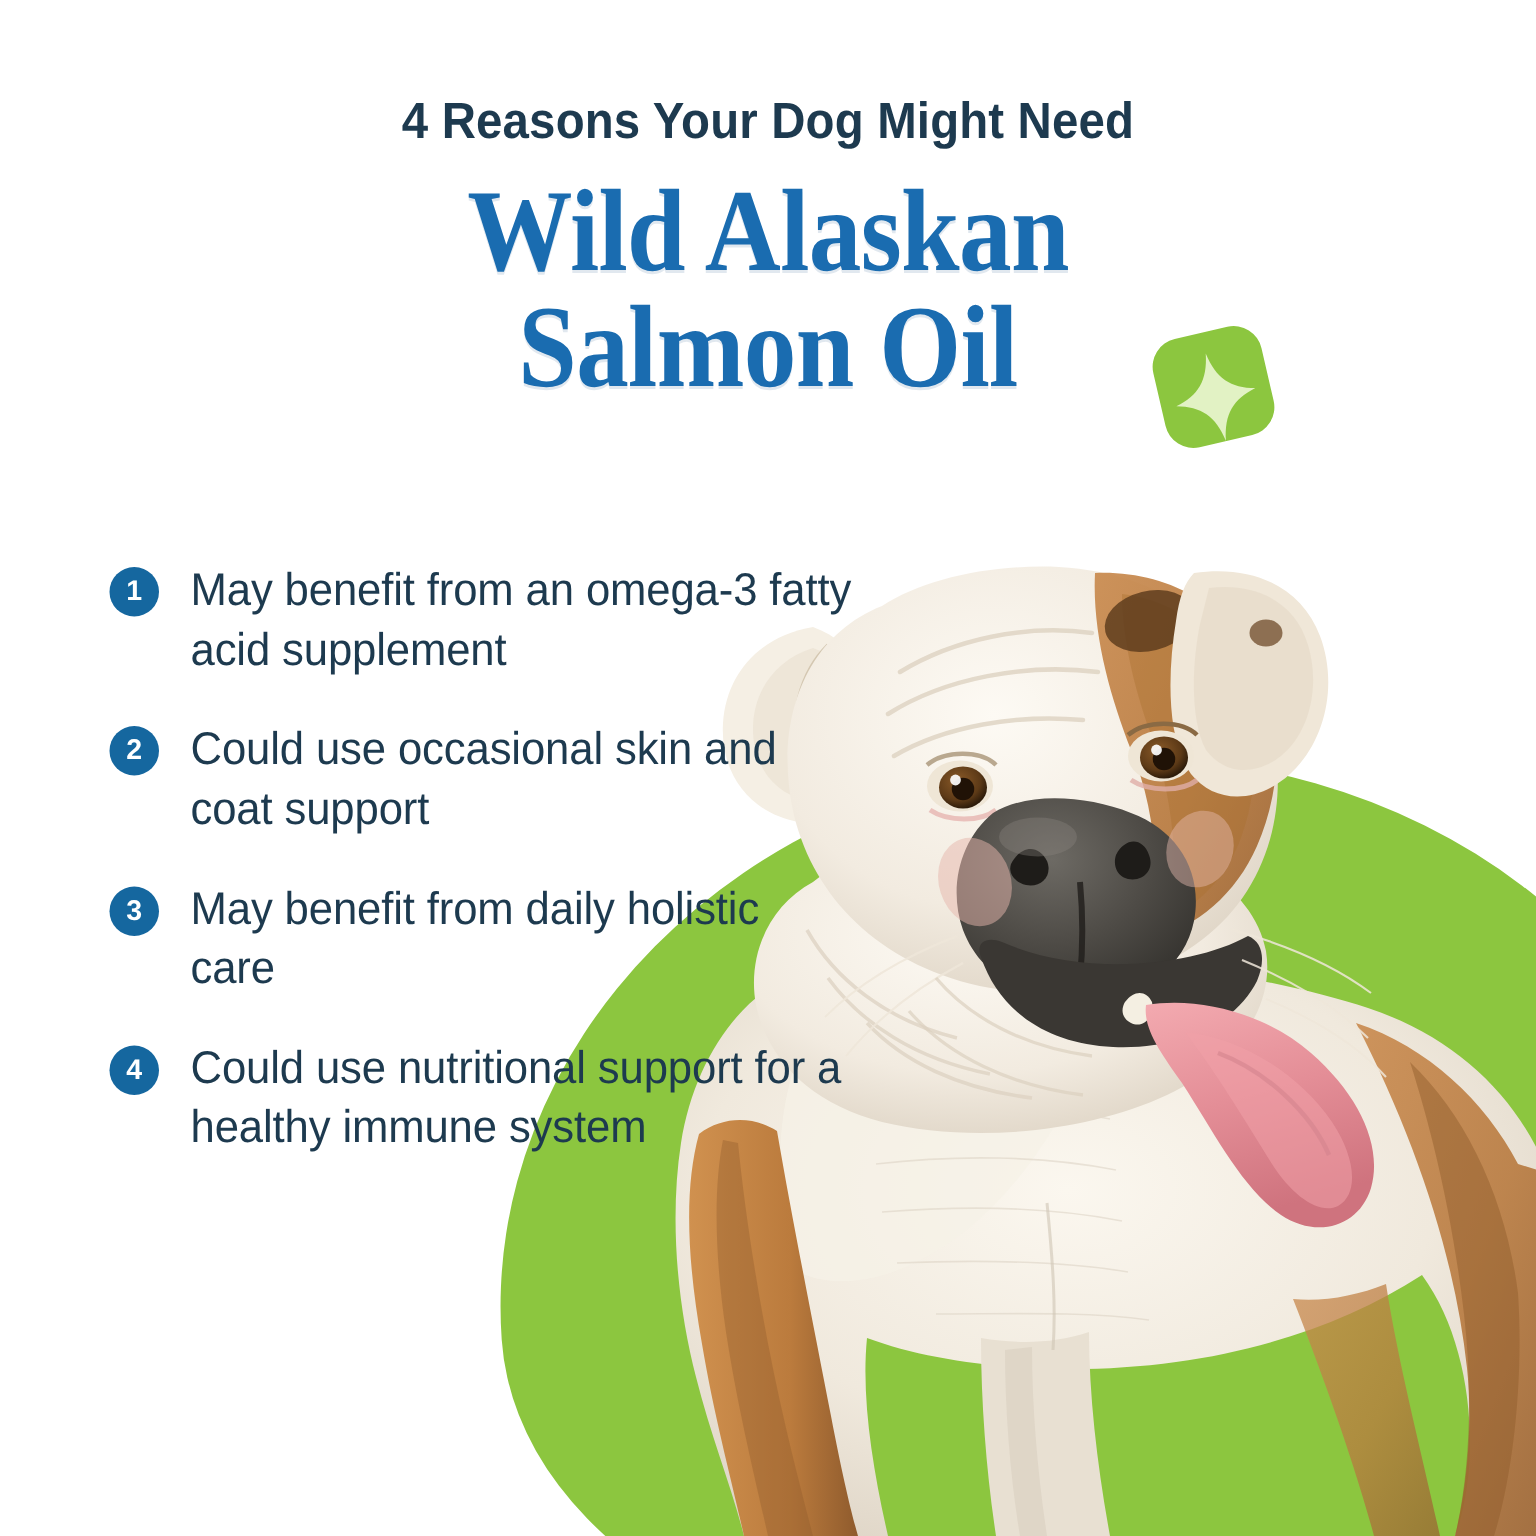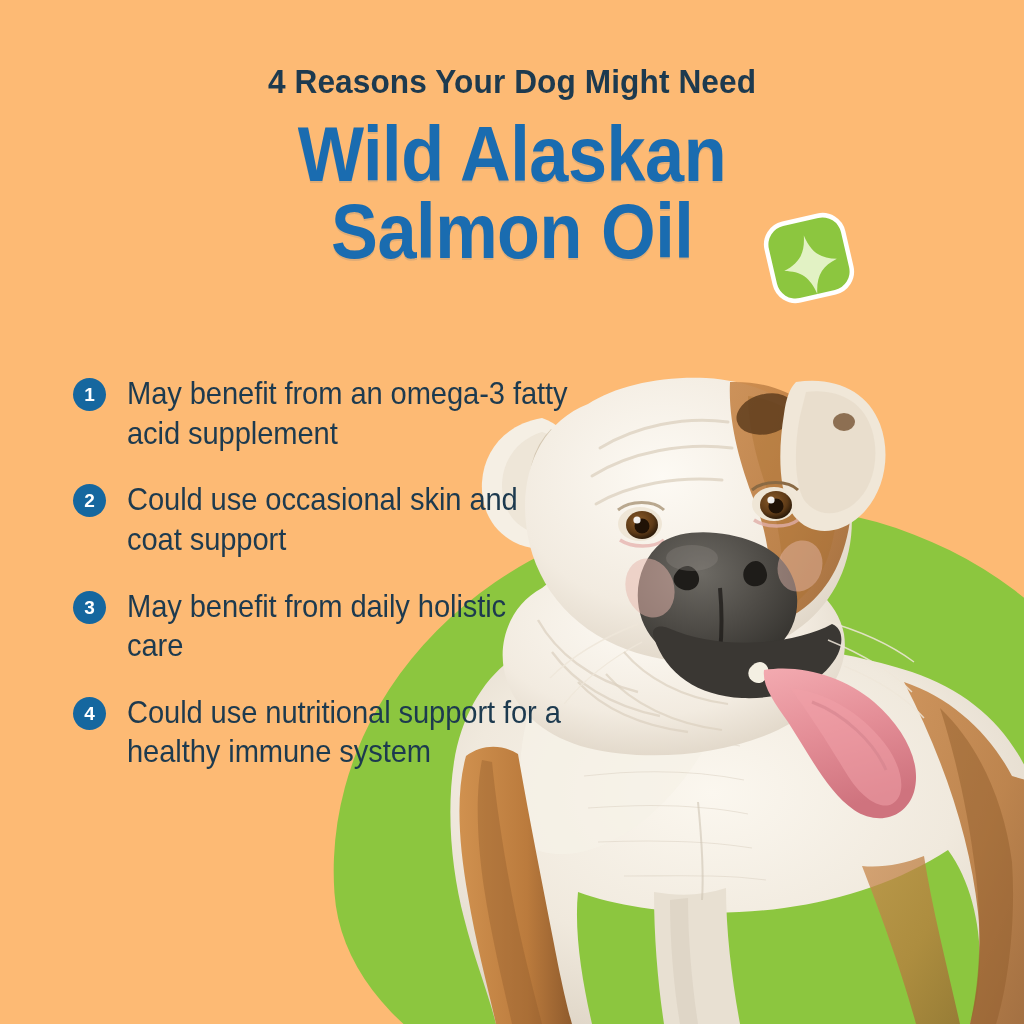--- a/index.html
+++ b/index.html
@@ -3,21 +3,21 @@
 <meta charset="utf-8">
 <style>
   html,body{margin:0;padding:0;}
   body{
     width:1024px;height:1024px;overflow:hidden;
     font-family:"Liberation Sans", sans-serif;
     background:#e2f0fd;
   }
   #stage{
     position:relative;width:1024px;height:1024px;overflow:hidden;
-    background:#fdba74;
+    background:#ffffff;
   }
 
   
   .green-blob{
     position:absolute;
     left:330px; top:505px;
     width:820px; height:620px;
     background:#8cc63f;
     border-radius:50% 50% 50% 50%/58% 58% 42% 42%;
     transform:rotate(-4deg);
@@ -43,20 +43,21 @@
     font-size:34px;
     font-weight:600;
     letter-spacing:.1px;
     color:#1d3a4f;
     line-height:1.12;
     transform:scaleX(.93);
   }
   .title-wrap{
     margin-top:16px;
     line-height:.98;
+    font-family:Liberation Serif, serif;
   }
   .title-line{
     display:block;
     font-size:78px;
     font-weight:700;
     color:#1a6cb0;
     letter-spacing:-.5px;
     transform:scaleX(.9);
     text-shadow:0 2px 0 rgba(20,80,130,.13);
   }

